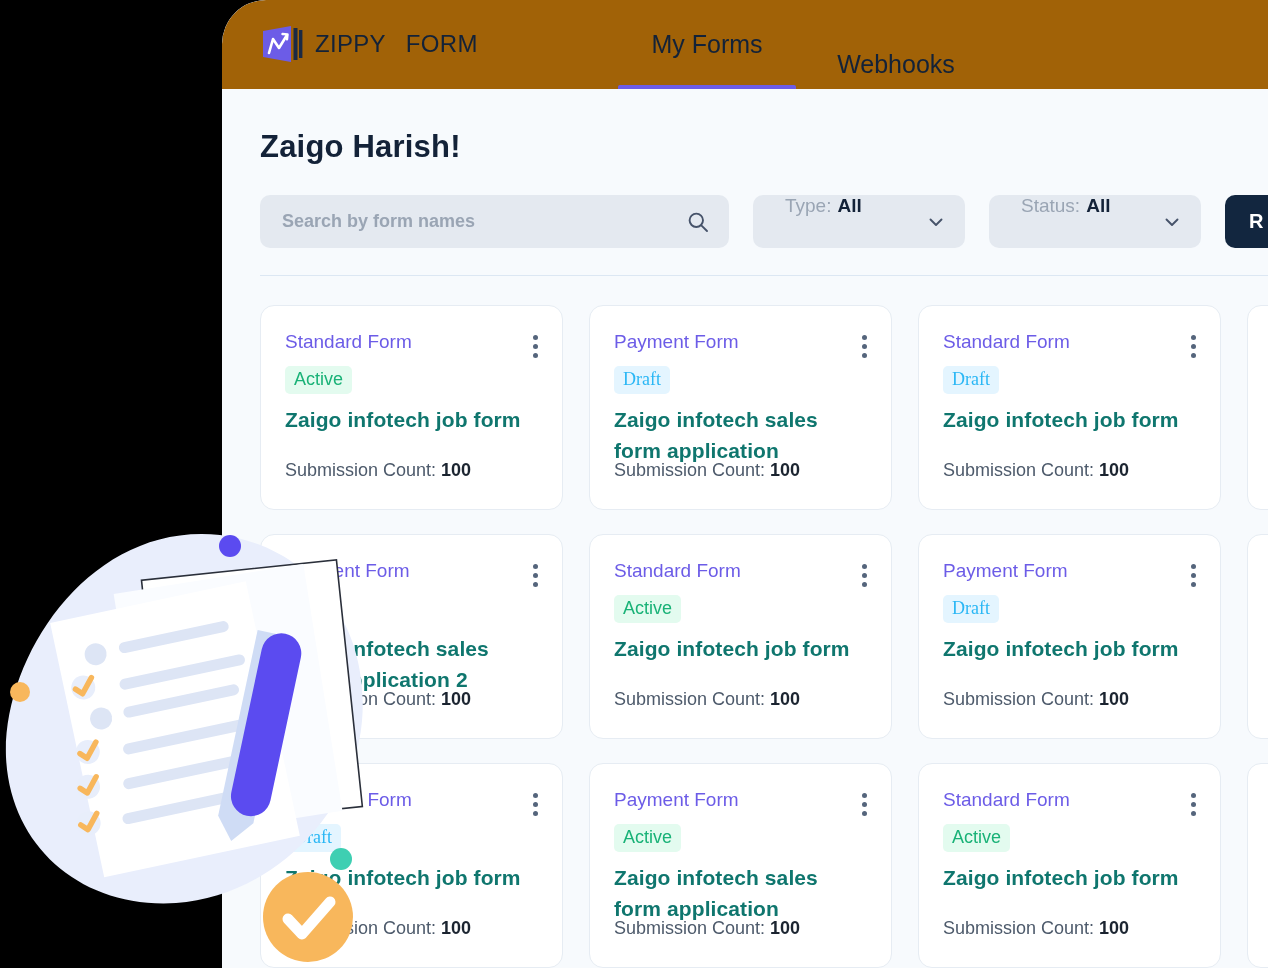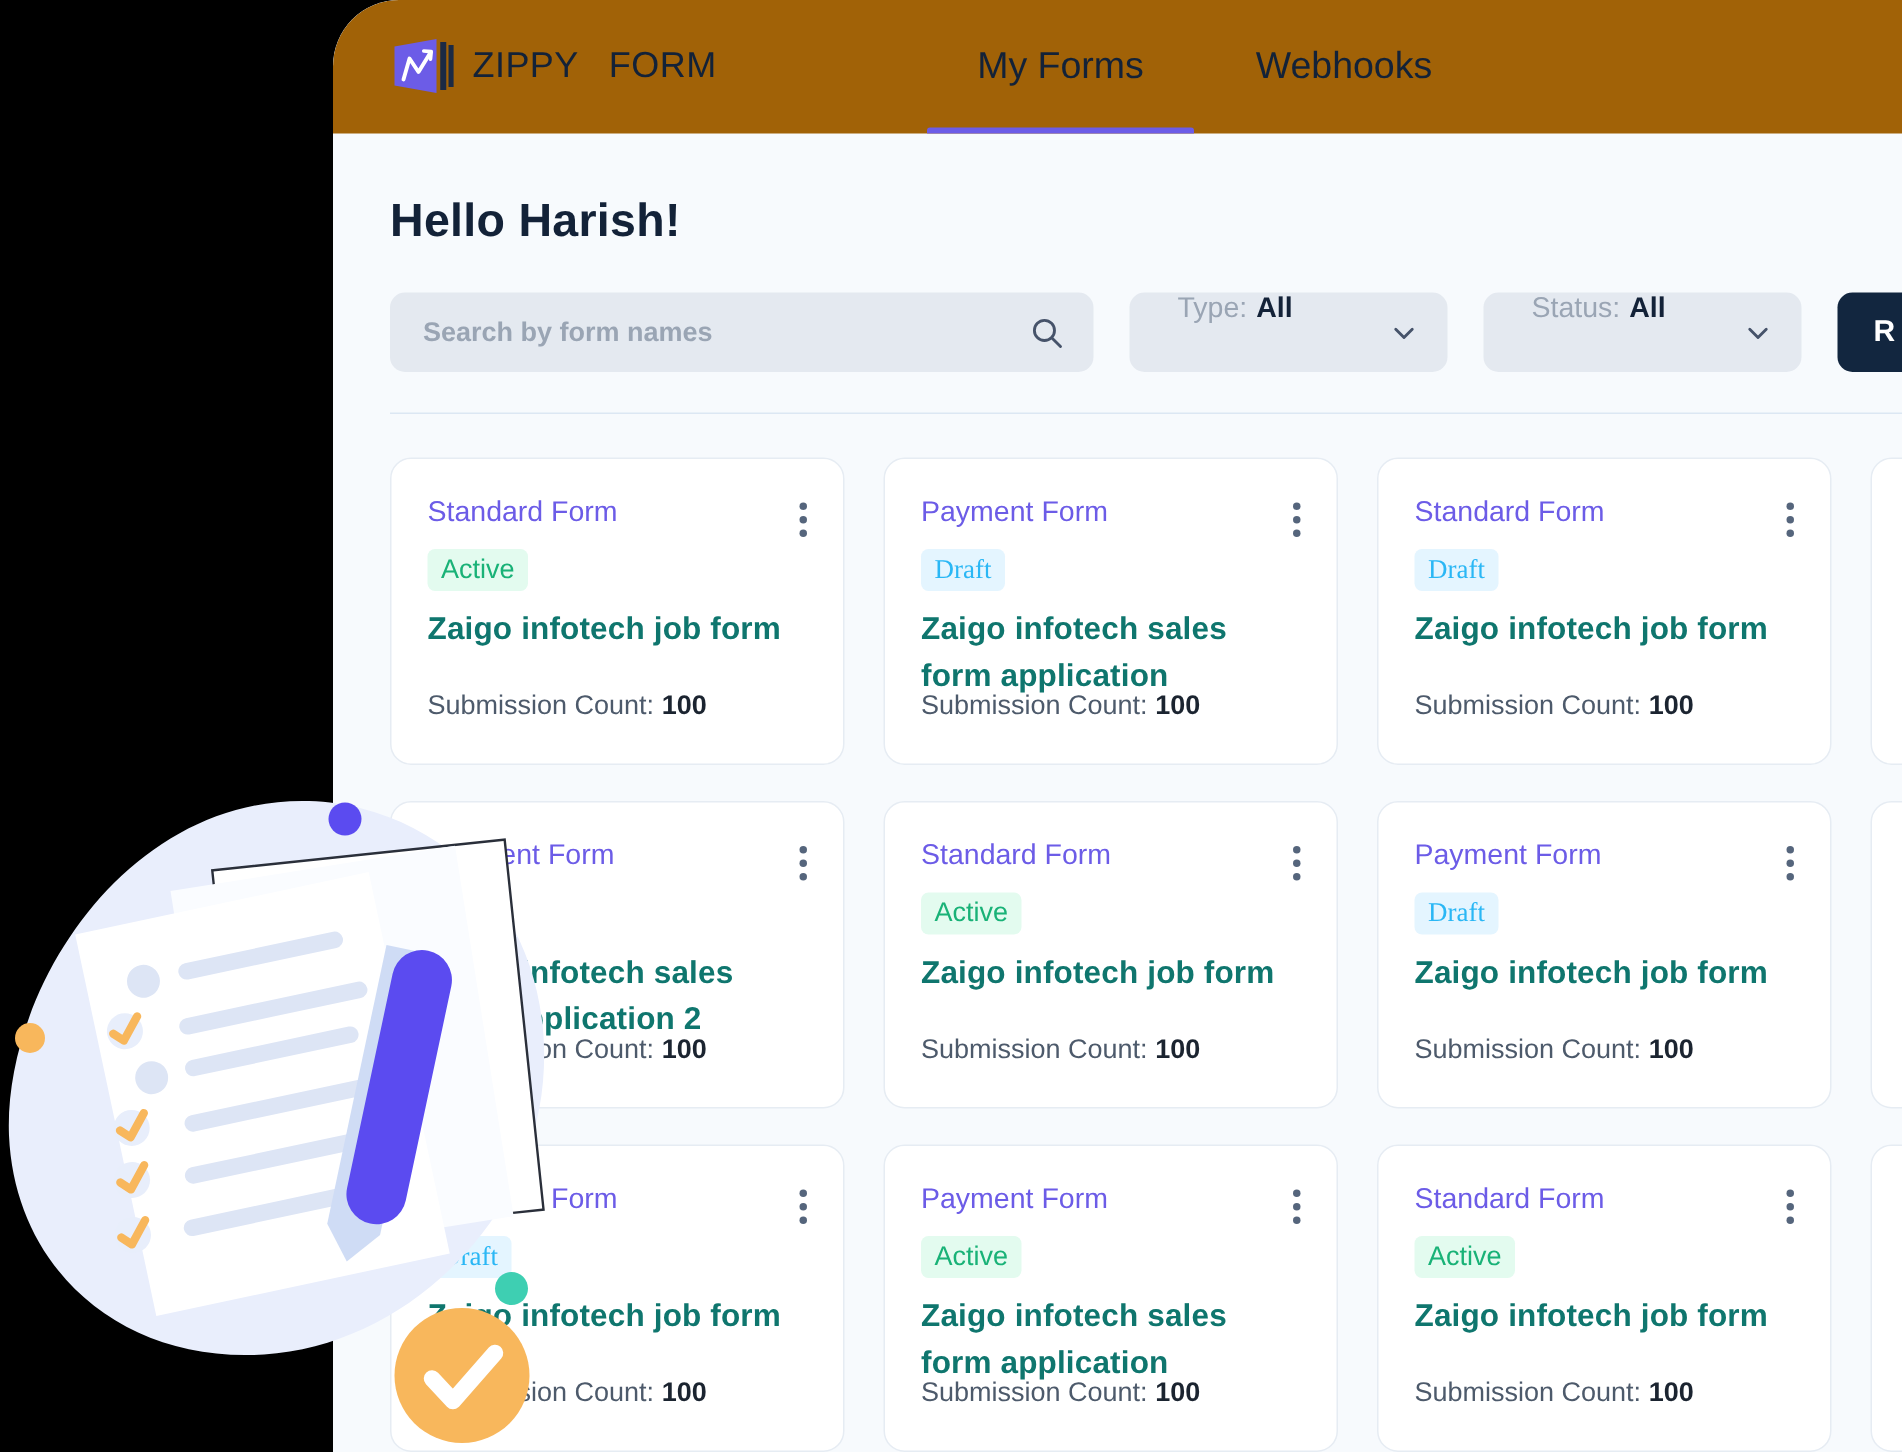--- a/index.html
+++ b/index.html
@@ -64,21 +64,21 @@
     height: 89px;
     display: flex; align-items: center; justify-content: center;
     font-size: 25px;
     color: #132238;
     cursor: pointer;
     background: transparent;
     border: none;
     font-family: inherit;
   }
   .nav-tab.tab-myforms { width: 178px; }
-  .nav-tab.tab-webhooks { width: 200px; }
+  .nav-tab.tab-webhooks { width: 200px; margin-top: 20px; }
   .nav-tab.active::after {
     content: "";
     position: absolute;
     left: 0; bottom: 0;
     width: 100%; height: 4px;
     background: #6c5ce7;
     border-radius: 2px 2px 0 0;
   }
 
   
@@ -269,21 +269,21 @@
           <span class="brand-form">FORM</span>
         </span>
       </div>
 
       <div id="nav-tabs">
         <button class="nav-tab tab-myforms active">My Forms</button>
         <button class="nav-tab tab-webhooks">Webhooks</button>
       </div>
     </div>
 
-    <div id="greeting">Hello Harish!</div>
+    <div id="greeting">Zaigo Harish!</div>
 
     <div id="filter-bar">
 
       <div id="search-wrap">
         <input id="search-input" type="text" placeholder="Search by form names" style="">
         <span class="search-icon">
           <svg width="22" height="22" viewBox="0 0 22 22">
             <circle cx="9.3" cy="9.3" r="6.7" stroke="#46536a" stroke-width="1.9" fill="none"></circle>
             <line x1="14.3" y1="14.3" x2="20" y2="20" stroke="#46536a" stroke-width="1.9" stroke-linecap="round"></line>
           </svg>

